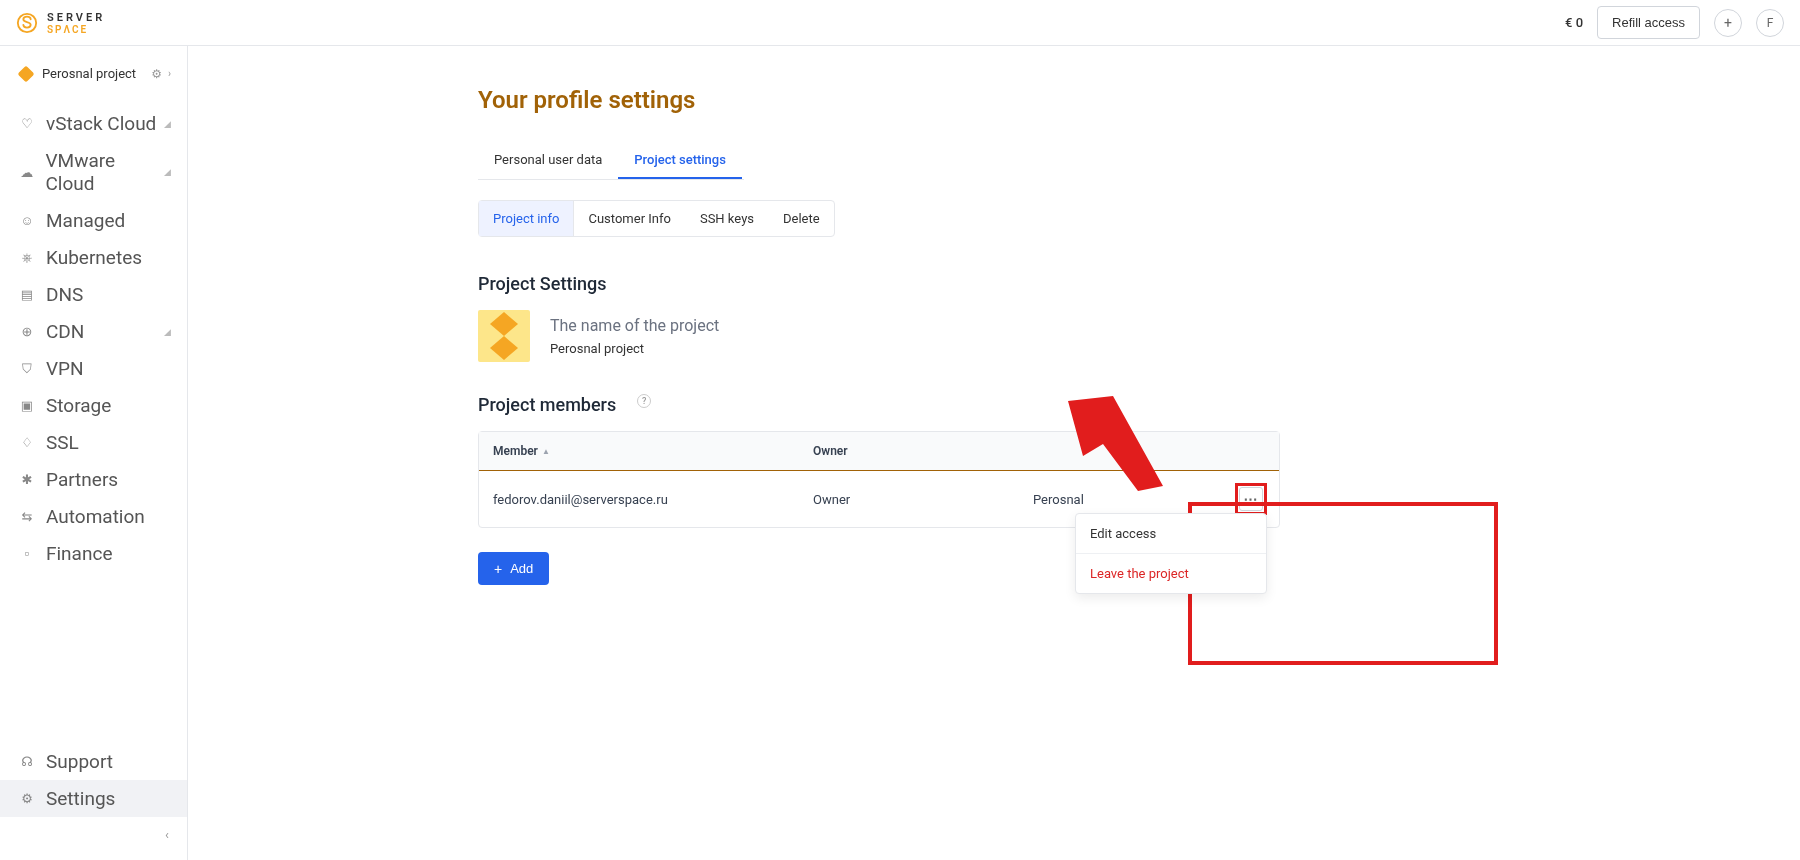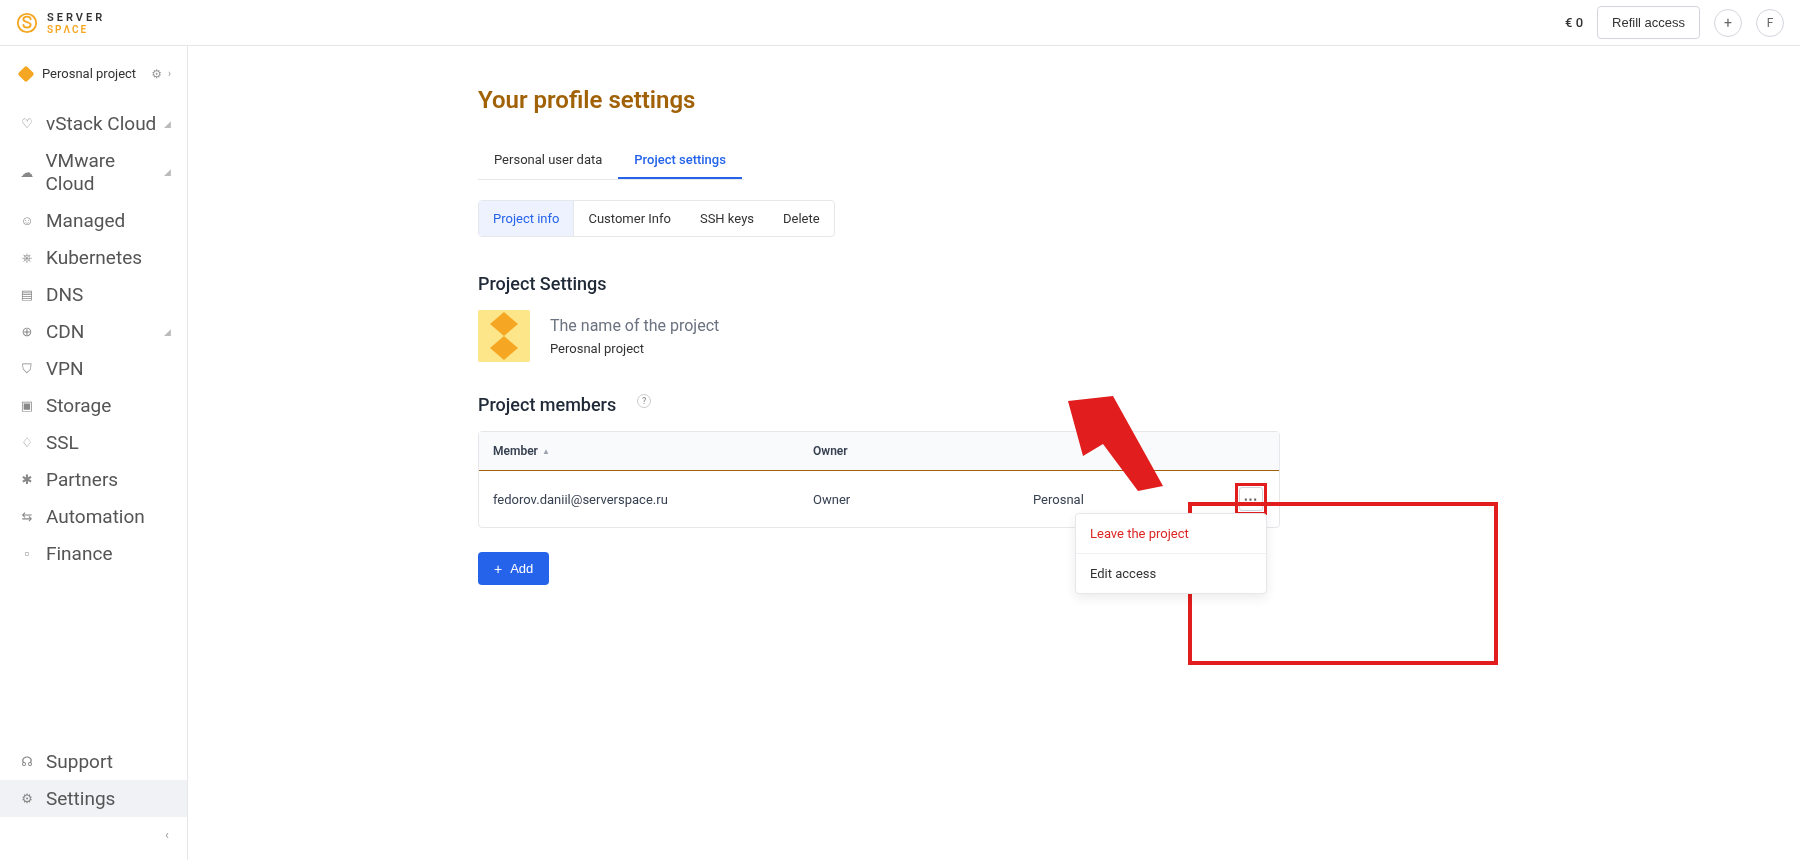--- a/index.html
+++ b/index.html
@@ -286,22 +286,22 @@
             <div class="td td-role">Owner</div>
             <div class="td td-status">
               <span>Perosnal</span>
               <span class="more-highlight">
                 <span class="more-btn">
                   <span>⋯</span>
                 </span>
               </span>
             </div>
             <div class="dropdown">
+              <div class="dropdown-item">Edit access</div>
               <div class="dropdown-item danger">Leave the project</div>
-              <div class="dropdown-item">Edit access</div>
             </div>
           </div>
         </div>
       </div>
 
       <button class="add-btn">
         <span class="add-plus">+</span>
         <span>Add</span>
       </button>
 

